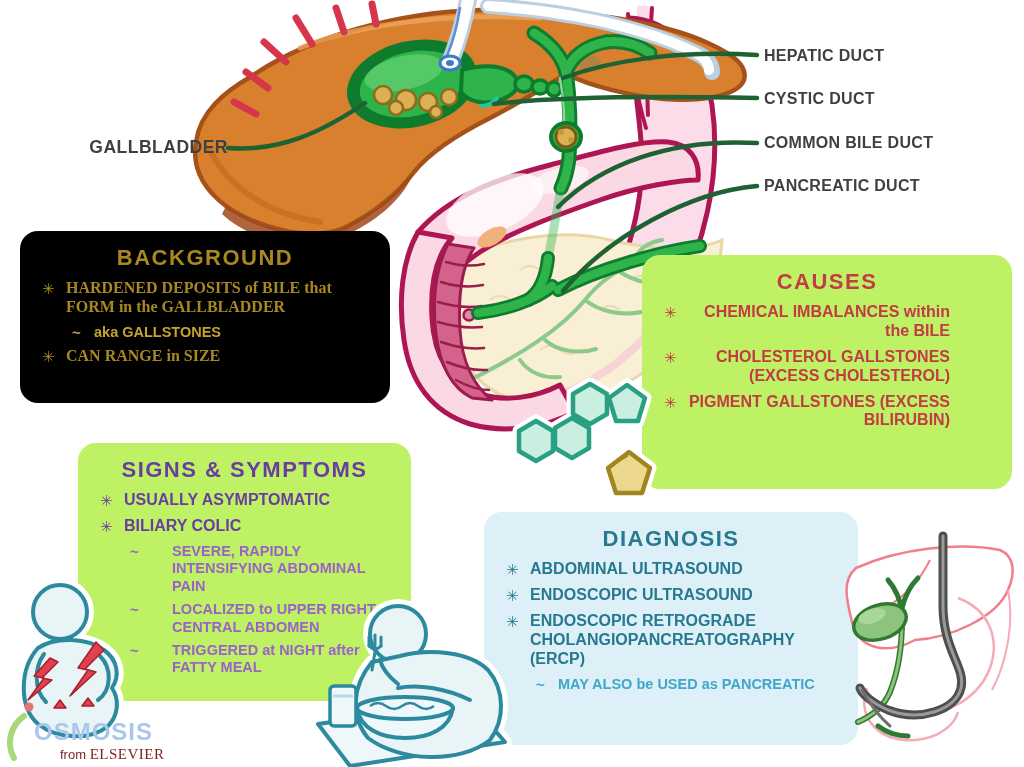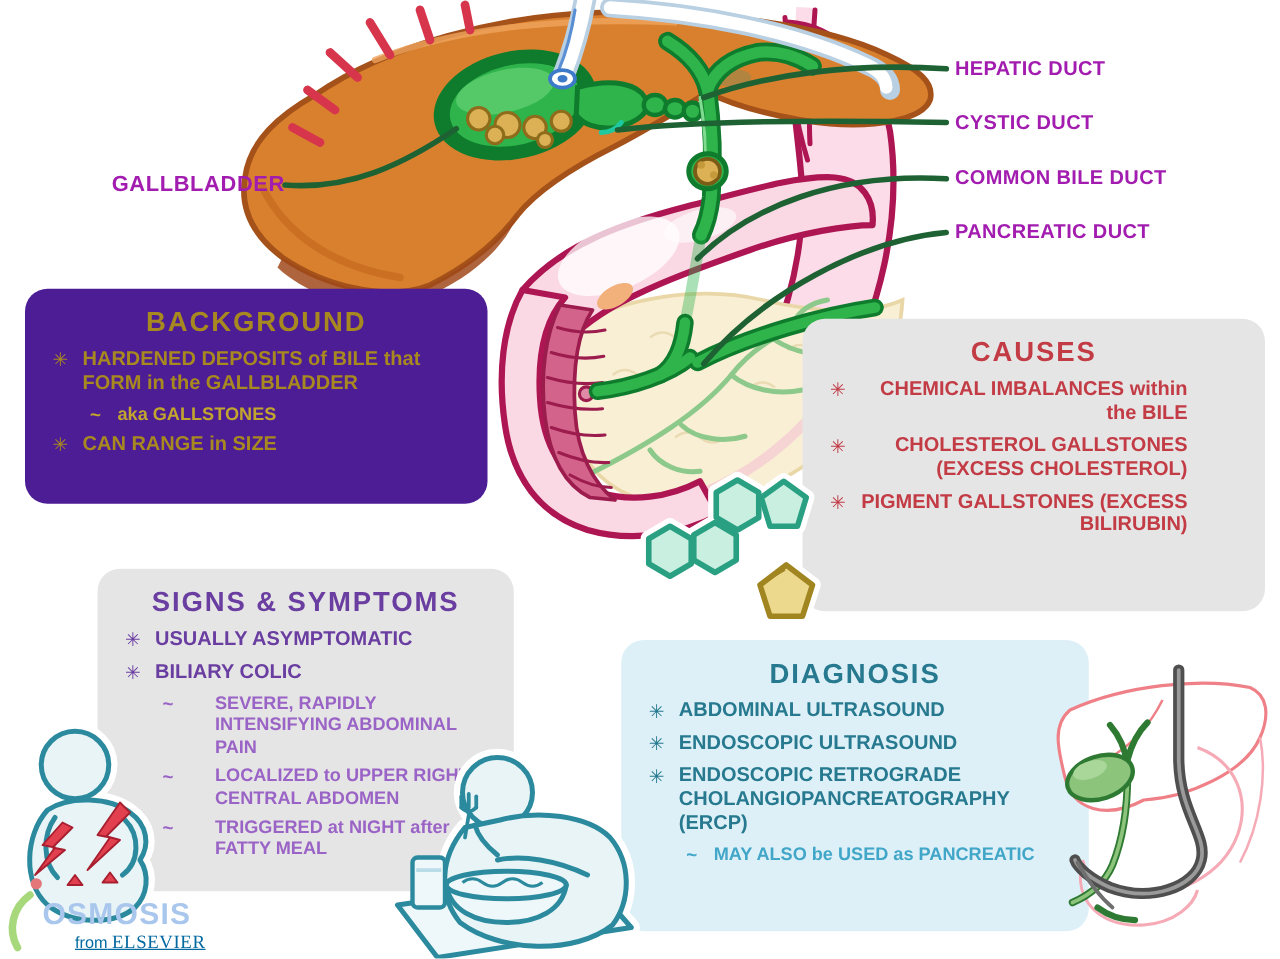--- a/index.html
+++ b/index.html
@@ -9,45 +9,45 @@
   
   .infobox{position:absolute;border-radius:18px;box-sizing:border-box;z-index:2;}
   .box-title{text-align:center;font-weight:bold;font-size:22px;letter-spacing:1.5px;margin:14px 8px 8px 8px;}
   .bullets{padding:0 10px 0 22px;}
   .b-row{display:flex;align-items:flex-start;margin-bottom:7px;}
   .b-marker{flex:0 0 24px;font-size:15px;font-weight:bold;line-height:1.2;padding-top:1px;}
   .b-text{font-weight:bold;font-size:16px;line-height:1.18;}
   .sub-row{display:flex;align-items:flex-start;margin:2px 0 6px 30px;}
   .sub-marker{flex:0 0 22px;font-size:15px;font-weight:bold;}
   .sub-text{font-weight:bold;font-size:14.5px;line-height:1.2;}
-  #background-box{left:20px;top:231px;width:370px;height:172px;background:#4c1d95;}
+  #background-box{left:20px;top:231px;width:370px;height:172px;background:#000000;}
   #background-box .box-title, #background-box .b-marker, #background-box .b-text{color:#a8891f;}
   #background-box .sub-marker, #background-box .sub-text{color:#c2a52e;}
-  #background-box .b-text{max-width:272px;}
-  #causes-box{left:642px;top:255px;width:370px;height:234px;background:#e5e5e5;}
+  #background-box .b-text{max-width:272px;font-family:Liberation Serif, serif;}
+  #causes-box{left:642px;top:255px;width:370px;height:234px;background:#bef264;}
   #causes-box .box-title, #causes-box .b-marker, #causes-box .b-text{color:#c23b45;}
   #causes-box .b-text{max-width:262px;text-align:right;}
-  #signs-box{left:78px;top:455px;width:333px;height:258px;background:#e5e5e5;}
+  #signs-box{left:78px;top:443px;width:333px;height:258px;background:#bef264;}
   #signs-box .box-title, #signs-box .b-marker, #signs-box .b-text{color:#6a3da1;}
   #signs-box .sub-marker, #signs-box .sub-text{color:#9a63c6;}
   #signs-box .b-text{max-width:262px;}
   #signs-box .sub-text{max-width:230px;margin-left:20px;}
-  #diagnosis-box{left:497px;top:512px;width:374px;height:233px;background:#def0f7;}
+  #diagnosis-box{left:484px;top:512px;width:374px;height:233px;background:#def0f7;}
   #diagnosis-box .box-title, #diagnosis-box .b-marker, #diagnosis-box .b-text{color:#26798f;}
   #diagnosis-box .sub-marker, #diagnosis-box .sub-text{color:#41a6c8;}
   #diagnosis-box .b-text{max-width:262px;}
   
-  .anat-label{position:absolute;color:#a21caf;font-weight:bold;z-index:4;white-space:nowrap;}
+  .anat-label{position:absolute;color:#404040;font-weight:bold;z-index:4;white-space:nowrap;}
   #gallbladder-label{left:40px;top:137px;width:188px;text-align:right;font-size:17.5px;letter-spacing:.5px;}
   .duct-label{left:764px;font-size:16px;letter-spacing:.3px;}
   #duct-label-0{top:47px;} #duct-label-1{top:90px;} #duct-label-2{top:134px;} #duct-label-3{top:177px;}
   
   #osmosis-logo{position:absolute;left:4px;top:700px;z-index:4;}
   #logo-brand{position:absolute;left:30px;top:18px;font-size:24px;font-weight:bold;letter-spacing:1px;color:#a9c6ec;}
-  #logo-tagline{position:absolute;left:56px;top:46px;font-size:13px;color:#0369a1;white-space:nowrap;text-decoration:underline;}
+  #logo-tagline{position:absolute;left:56px;top:46px;font-size:13px;color:#7f1d1d;white-space:nowrap;}
   #logo-tagline .elsevier{font-family:"Liberation Serif","DejaVu Serif",serif;font-size:15px;letter-spacing:.5px;}
 </style>
 </head>
 <body>
 
 <div id="canvas">
 
   <svg class="layer" width="1024" height="767" viewBox="0 0 1024 767" style="z-index:1">
 
     <g>

